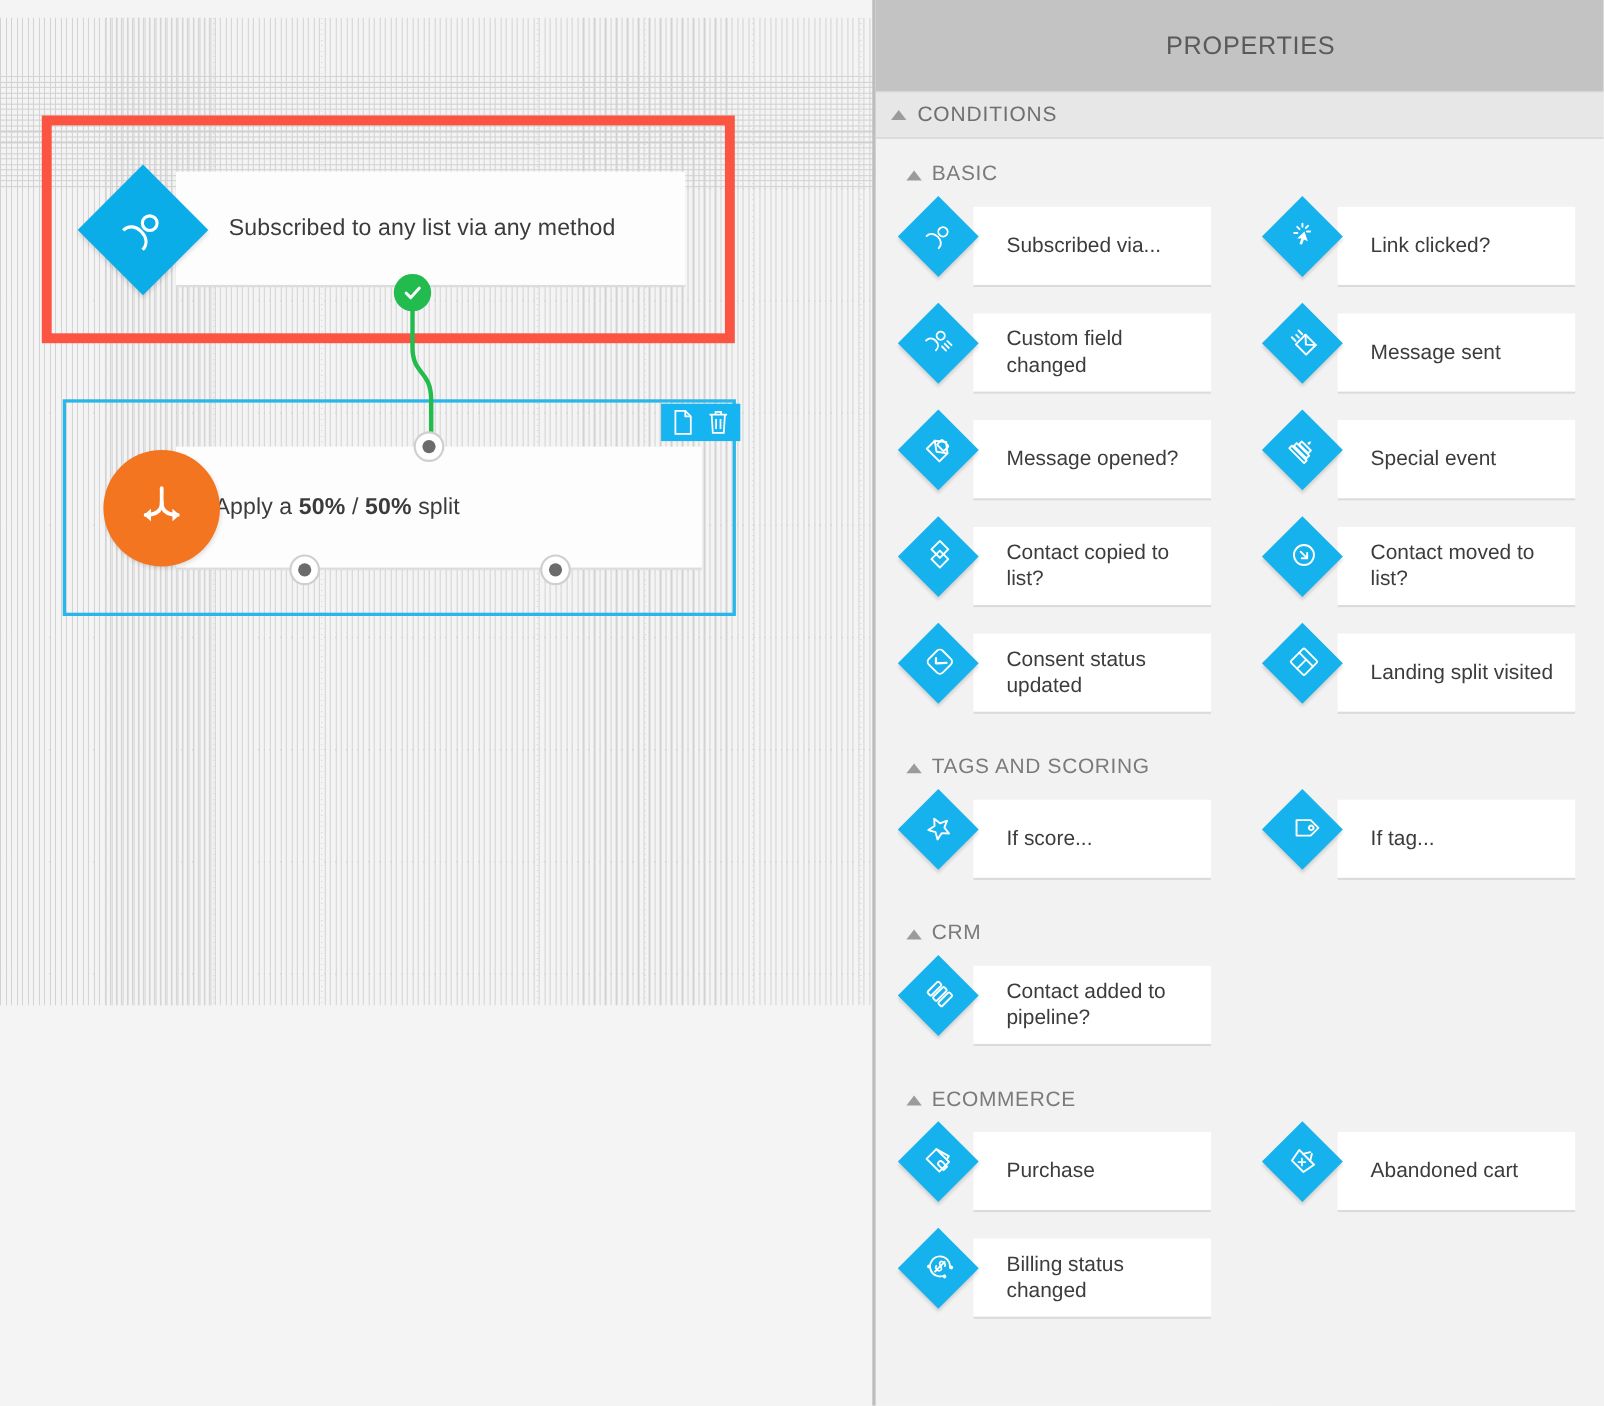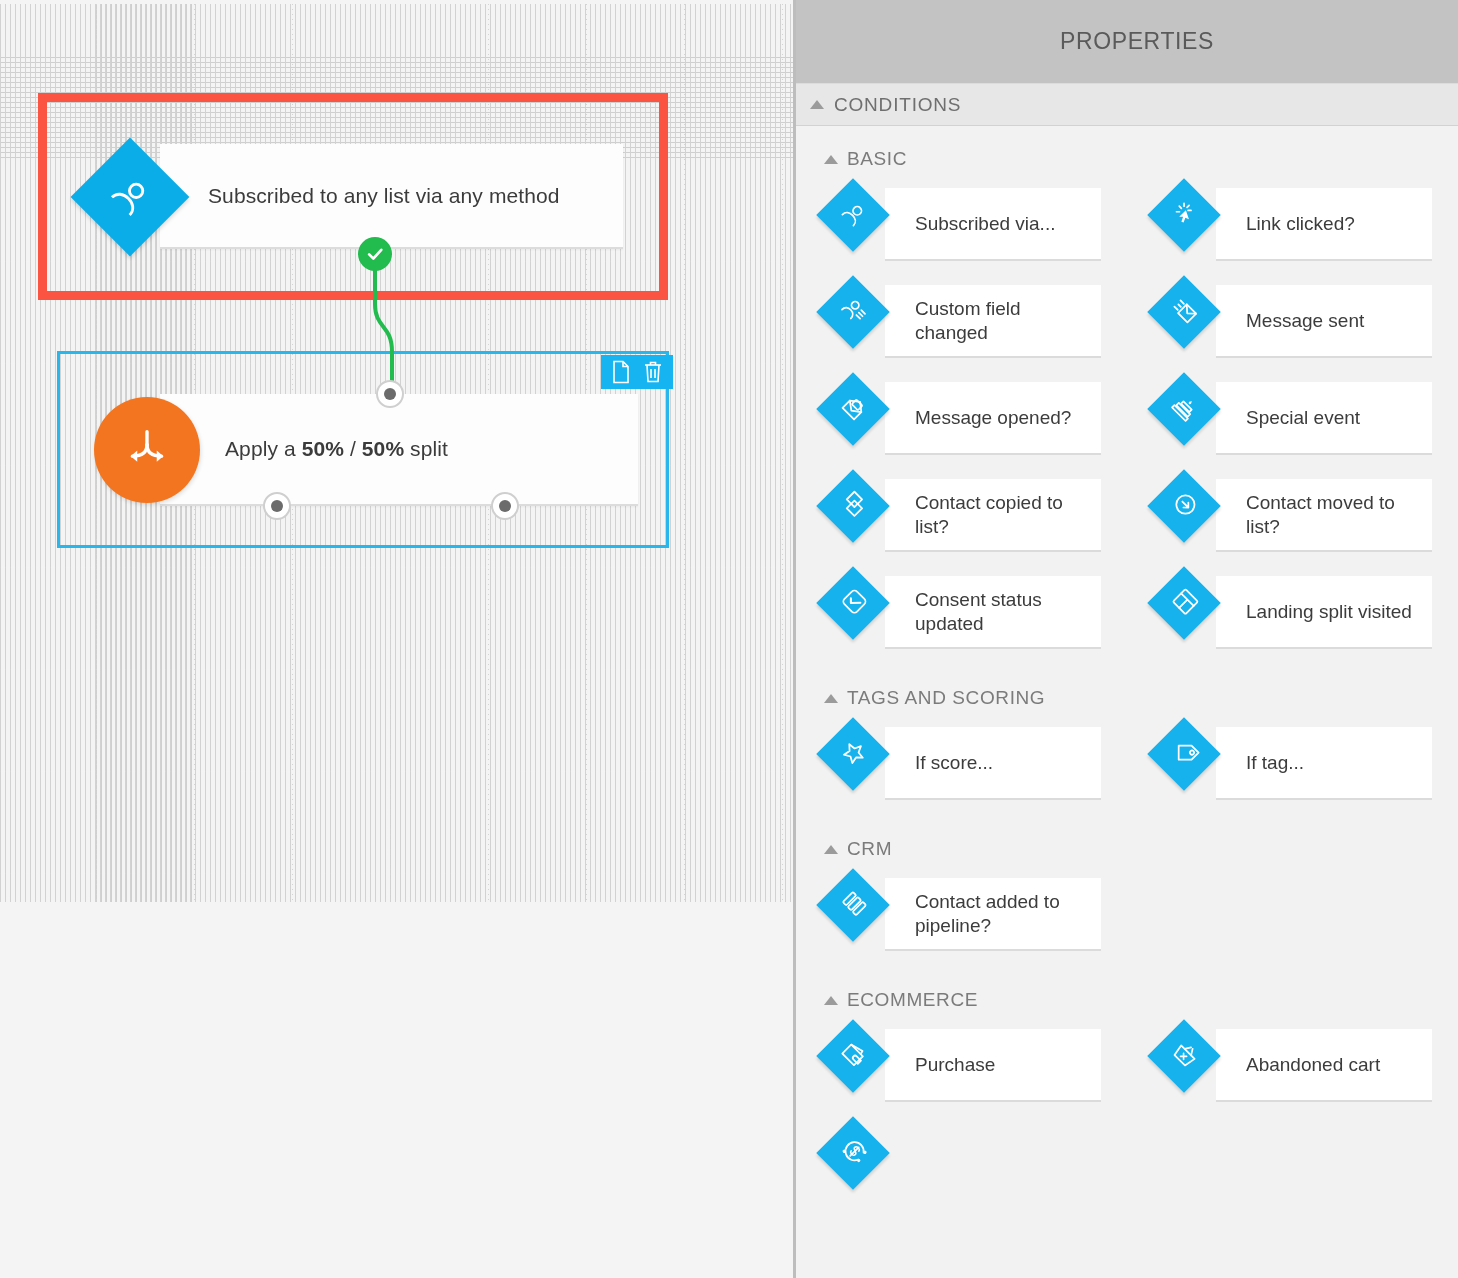--- a/index.html
+++ b/index.html
@@ -6,21 +6,21 @@
   html, body {
     width: 1458px; height: 1278px;
     font-family: "Liberation Sans", sans-serif;
     overflow: hidden;
     background: #f4f4f4;
   }
   #app { position: relative; width: 1458px; height: 1278px; }
 
   
   #canvas {
-    position: absolute; left: 0; top: 4px;
+    position: absolute; left: 0; top: 16px;
     width: 794px; height: 898px;
     background-color: #f4f4f4;
     background-image:
       repeating-linear-gradient(to right,
         #cfcfcf 0px, #cfcfcf 1px, transparent 1px, transparent 5px),
       repeating-linear-gradient(to bottom,
         #cfcfcf 0px, #cfcfcf 1px, transparent 1px, transparent 5px);
     background-size: 98px 1px, 1px 102px;
     background-position: 96px 53px, 96px 53px;
     background-repeat: repeat-y, repeat-x;
@@ -244,21 +244,21 @@
       </div>
       <div class="check-badge" style="left:358px; top:233px;">
         <svg width="20" height="20" viewBox="0 0 24 24" fill="none" stroke="#fff" stroke-width="3.2" stroke-linecap="round" stroke-linejoin="round">
           <path d="M5 12.5 L10 17.5 L19.5 7"></path>
         </svg>
       </div>
     </div>
 
     <div class="node">
       <div class="node-card" style="left:160px; top:390px; width:478px; height:112px;">
-        <span class="node-label" style="margin-left:65px"><span>Apply a </span><b>50%</b><span> / </span><b>50%</b><span> split</span></span>
+        <span class="node-label" style="margin-left:35px"><span>Apply a </span><b>50%</b><span> / </span><b>50%</b><span> split</span></span>
       </div>
       <div class="circle-orange" style="left:94px; top:393px;">
         <span>
           <svg width="52" height="52" viewBox="0 0 32 32" fill="none" stroke="#fff" stroke-width="2.1" stroke-linecap="round" stroke-linejoin="round">
             <path d="M16 6 L16 14"></path>
             <path d="M16 14 C16 20, 11 21, 7 21"></path>
             <path d="M16 14 C16 20, 21 21, 25 21"></path>
             <path d="M10 17.5 L6 21 L10 24.5 Z" fill="#fff" stroke="none"></path>
             <path d="M22 17.5 L26 21 L22 24.5 Z" fill="#fff" stroke="none"></path>
           </svg>
@@ -511,20 +511,23 @@
                 <span><svg width="26" height="26" viewBox="0 0 24 24" fill="none" stroke="#fff" stroke-width="1.6" stroke-linecap="round" stroke-linejoin="round">
                     <path d="M3.2 8.8 h17.6 l-2 10.6 H5.2 Z"></path>
                     <path d="M7.8 8.8 L11 3.6 M16.2 8.8 L13 3.6"></path>
                     <path d="M10 12.4 l4 4 M14 12.4 l-4 4" stroke-width="1.5"></path>
                   </svg></span>
               </span>
             </div>
           </div>
           <div class="row">
             <div class="cell">
+              <div class="el-card">
+                <span class="el-label">Billing status changed</span>
+              </div>
               <span class="el-diamond">
                 <span><svg width="26" height="26" viewBox="0 0 24 24" fill="none" stroke="#fff" stroke-width="1.6" stroke-linecap="round" stroke-linejoin="round">
                     <path d="M18.6 6.6 A8.4 8.4 0 1 0 19.8 14.6"></path>
                     <path d="M12 6.4 v11.2"></path>
                     <path d="M14.6 8.8 c0-1.1-1.2-1.7-2.6-1.7 -1.4 0-2.6.7-2.6 2 0 2.7 5.2 1.4 5.2 4.2 0 1.3-1.2 2.1-2.6 2.1 -1.4 0-2.6-.7-2.6-1.8" stroke-width="1.4"></path>
                     <circle cx="19.3" cy="5.6" r="1.5" fill="#fff" stroke="none"></circle>
                     <circle cx="20.6" cy="15" r="1.5" fill="#fff" stroke="none"></circle>
                     <circle cx="5.2" cy="18.4" r="1.5" fill="#fff" stroke="none"></circle>
                   </svg></span>
               </span>

